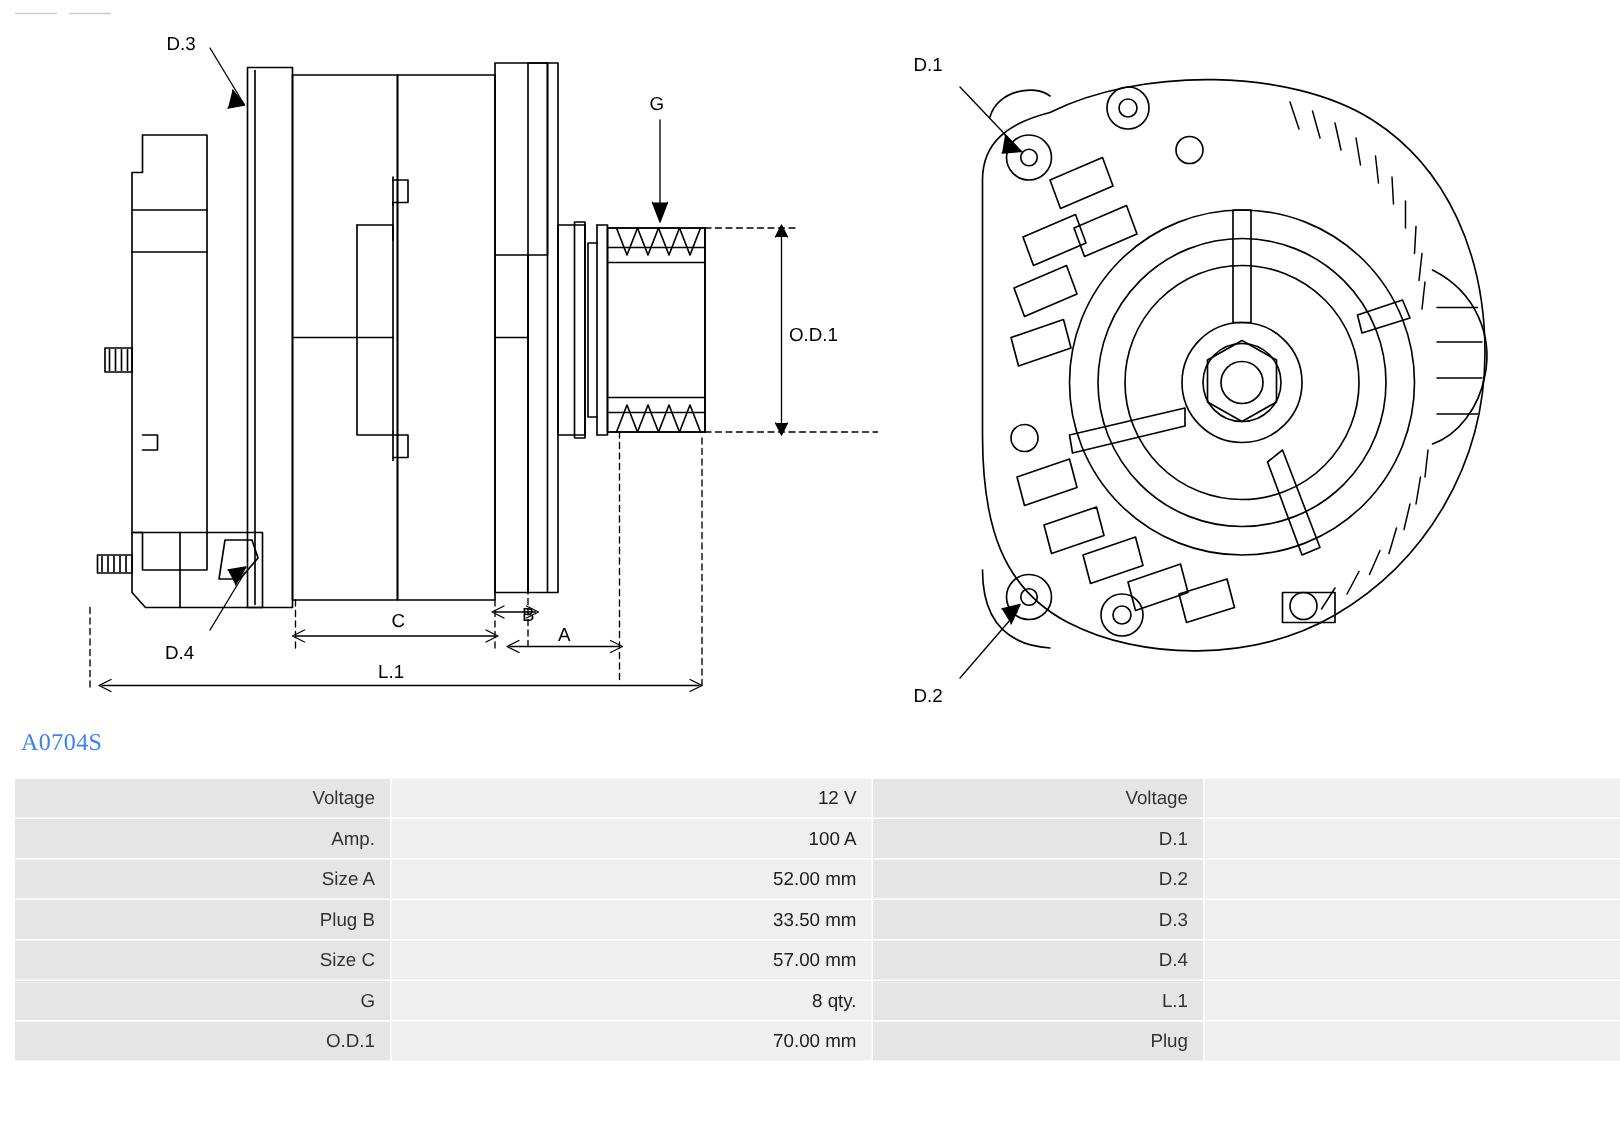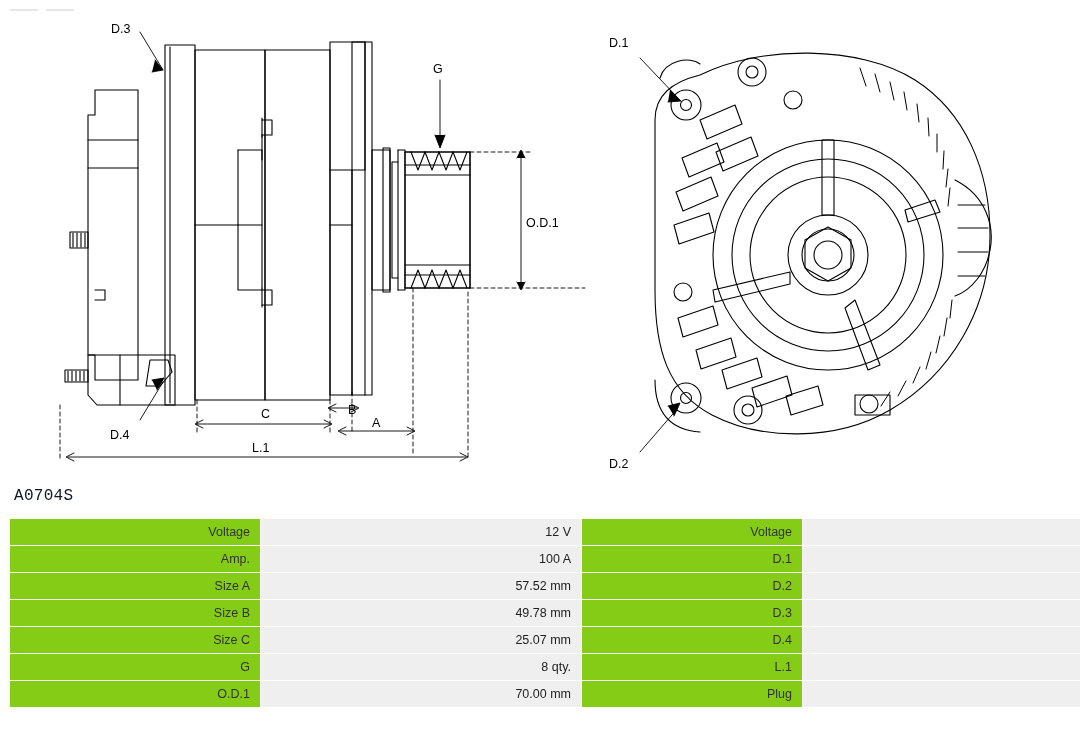--- a/index.html
+++ b/index.html
@@ -28,41 +28,41 @@
     height: 480px;
   }
   .diagram-area svg {
     display: block;
   }
   .part-number {
     position: absolute;
     left: 14px;
     top: 487px;
     font-size: 16px;
-    color: #0f172a;
-    font-family: Liberation Mono, monospace;
+    color: #3b82f6;
+    font-family: Liberation Serif, serif;
     letter-spacing: 0.3px;
   }
   .spec-table {
     position: absolute;
     left: 9px;
     top: 518px;
     width: 1062px;
     border-collapse: collapse;
     table-layout: fixed;
     font-size: 12.5px;
   }
   .spec-table td {
     border: 1px solid #ffffff;
     height: 26px;
     padding: 0 10px;
     vertical-align: middle;
   }
   .spec-table td.label {
-    background: #84cc16;
+    background: #e5e5e5;
     text-align: right;
     color: #333333;
     width: 230px;
   }
   .spec-table td.value {
     background: #efefef;
     text-align: right;
     color: #222222;
     width: 300px;
   }
@@ -285,33 +285,33 @@
         <td class="value">AP</td>
       </tr>
       <tr>
         <td class="label">Amp.</td>
         <td class="value">100 A</td>
         <td class="label">D.1</td>
         <td class="value">10.50 mm</td>
       </tr>
       <tr>
         <td class="label">Size A</td>
-        <td class="value">57.52 mm</td>
+        <td class="value">52.00 mm</td>
         <td class="label">D.2</td>
         <td class="value">10.50 mm</td>
       </tr>
       <tr>
-        <td class="label">Size B</td>
-        <td class="value">49.78 mm</td>
+        <td class="label">Plug B</td>
+        <td class="value">33.50 mm</td>
         <td class="label">D.3</td>
         <td class="value">10.50 mm</td>
       </tr>
       <tr>
         <td class="label">Size C</td>
-        <td class="value">25.07 mm</td>
+        <td class="value">57.00 mm</td>
         <td class="label">D.4</td>
         <td class="value">10.50 mm</td>
       </tr>
       <tr>
         <td class="label">G</td>
         <td class="value">8 qty.</td>
         <td class="label">L.1</td>
         <td class="value">186.00 mm</td>
       </tr>
       <tr>

